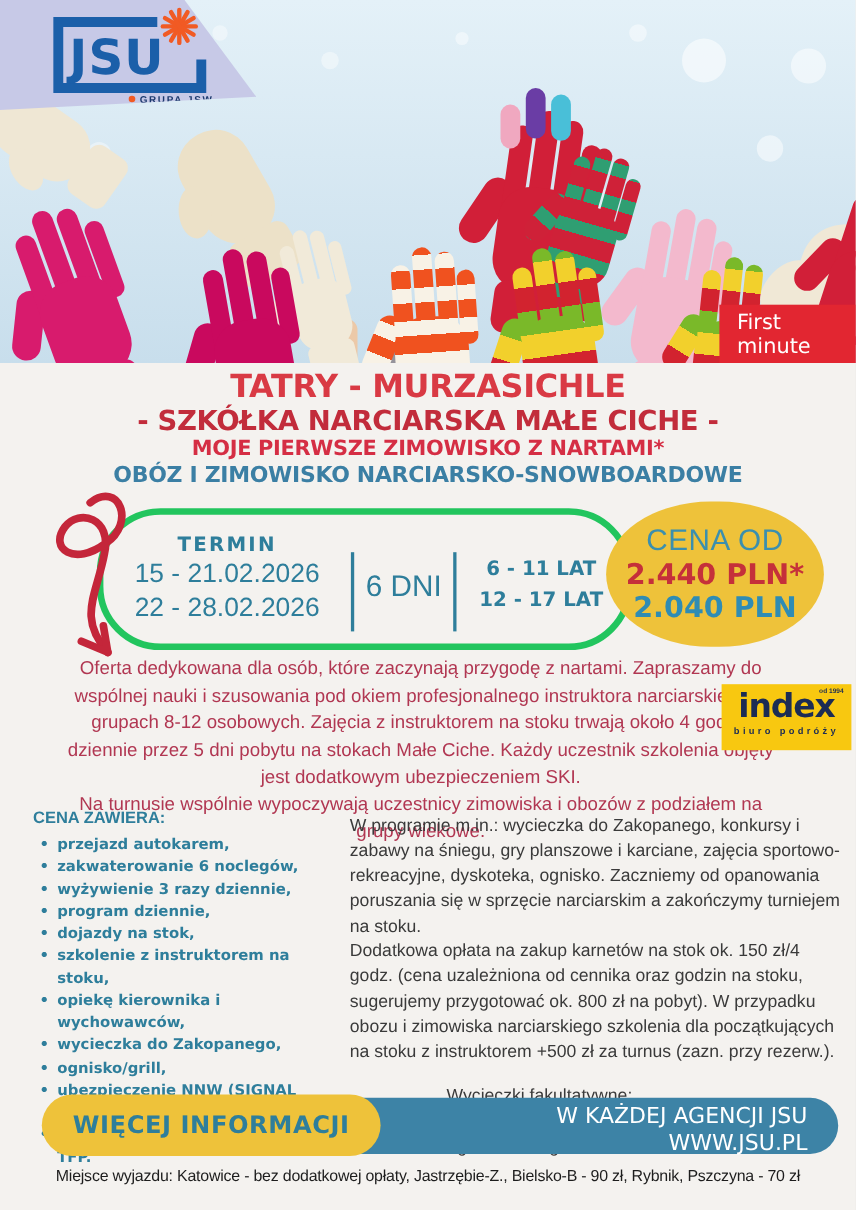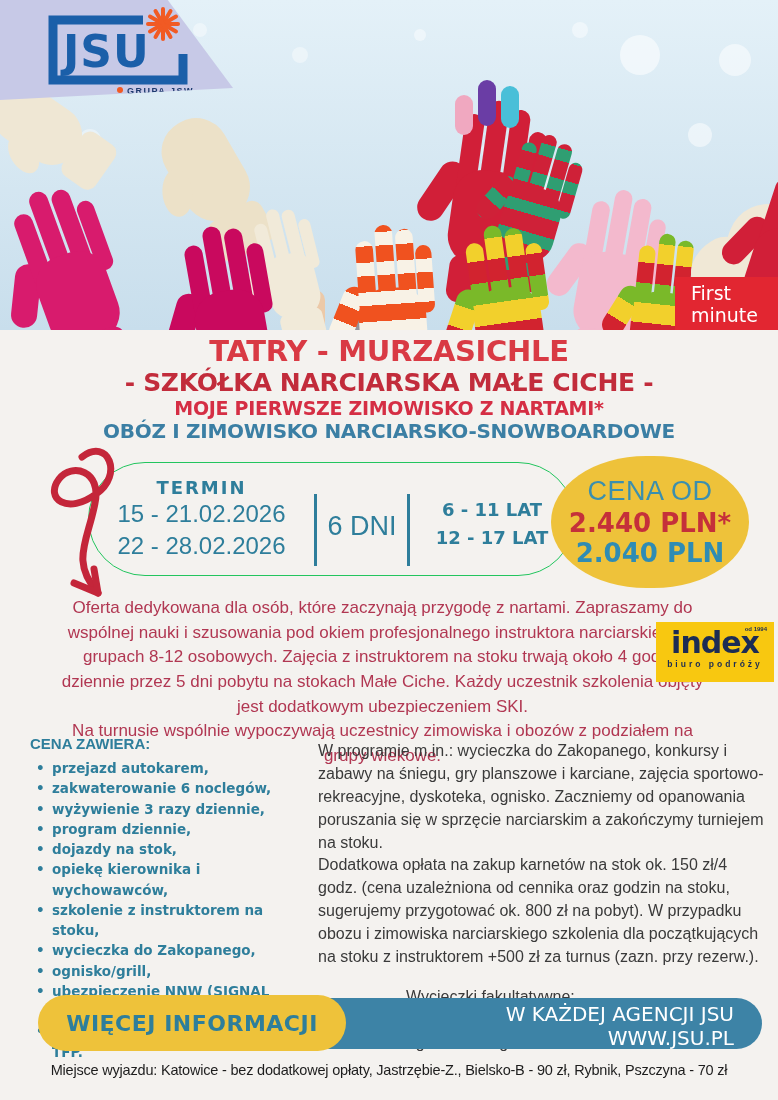--- a/index.html
+++ b/index.html
@@ -7,37 +7,37 @@
   .page{position:relative;width:778px;height:1100px;background:#f4f2ef;overflow:hidden;margin:0 auto;}
 
   
   .photo{position:absolute;left:0;top:0;width:778px;height:330px;overflow:hidden;}
   .gloves-svg{position:absolute;left:0;top:0;width:778px;height:330px;display:block;}
 
   .jsu-logo{position:absolute;left:0;top:0;width:212px;height:100px;background:#c7c9e7;
     clip-path:polygon(0 0,72% 0,100% 88%,0 100%);z-index:5;padding-left:21px;}
   .jsu-logo svg{display:block;}
 
-  .ribbon{position:absolute;right:0;top:277px;width:103px;height:54px;background:#e22631;color:#fff;
+  .ribbon{position:absolute;right:0;top:277px;width:124px;height:54px;background:#e22631;color:#fff;
     z-index:6;padding:5px 8px 5px 16px;box-sizing:border-box;font-size:19px;line-height:1.18;
     font-family:"DejaVu Sans",sans-serif;}
   .ribbon:after{content:"";position:absolute;left:0;bottom:-9px;width:0;height:0;
     border-style:solid;border-width:9px 12px 0 0;border-color:#9d121d transparent transparent transparent;}
 
   
   .titles{position:absolute;left:0;top:334px;width:778px;text-align:center;z-index:4;}
   .titles h1,.titles h2,.titles h3{margin:0;font-family:"DejaVu Sans",sans-serif;font-weight:bold;letter-spacing:-.3px;}
   .t1{font-size:29px;color:#d93a44;}
   .t2{font-size:25px;color:#c22c3b;margin-top:3px;}
   .t3{font-size:19px;color:#d52e44;margin-top:5px;}
   .t4{font-size:20px;color:#3b7fa4;margin-top:4px;}
 
   
   .arrow-svg{position:absolute;left:10px;top:443px;z-index:3;}
-  .termin-box{position:absolute;left:88px;top:462px;width:487px;height:114px;border:1px solid #22c55e;
+  .termin-box{position:absolute;left:88px;top:462px;width:487px;height:129px;border:6px solid #22c55e;
     border-radius:58px;box-sizing:border-box;display:flex;align-items:stretch;z-index:2;background:transparent;}
   .tb-col{display:flex;flex-direction:column;justify-content:center;align-items:center;}
   .tb-dates{flex:0 0 225px;}
   .termin-label{font-family:"DejaVu Sans",sans-serif;font-weight:bold;font-size:18px;letter-spacing:2px;color:#2e7e9b;}
   .date{font-size:24px;color:#2e7e9b;line-height:1.3;}
   .vdiv{width:3px;background:#2e7e9b;height:72px;align-self:center;margin-top:22px;}
   .tb-days{flex:0 0 90px;font-size:27px;color:#2e7e9b;justify-content:center;padding-top:14px;}
   .tb-ages{flex:1;padding-top:10px;}
   .age{font-family:"DejaVu Sans",sans-serif;font-weight:bold;font-size:18px;color:#2e7e9b;line-height:1.55;}
 
@@ -248,22 +248,22 @@
   </div>
 
   <div class="col-left">
     <div class="cz-title">CENA ZAWIERA:</div>
     <ul class="cz-list">
         <li>przejazd autokarem,</li>
         <li>zakwaterowanie 6 noclegów,</li>
         <li>wyżywienie 3 razy dziennie,</li>
         <li>program dziennie,</li>
         <li>dojazdy na stok,</li>
+        <li>szkolenie z instruktorem na stoku,</li>
         <li>opiekę kierownika i wychowawców,</li>
-        <li>szkolenie z instruktorem na stoku,</li>
         <li>wycieczka do Zakopanego,</li>
         <li>ognisko/grill,</li>
         <li>ubezpieczenie NNW (SIGNAL IDUNA Polska TU S.A.)a,</li>
         <li>obowiązkowe składki na TFG i TFP.</li>
       </ul>
   </div>
 
   <div class="col-right">
     <p>W programie m.in.: wycieczka do Zakopanego,  konkursy i zabawy na śniegu, gry planszowe i karciane, zajęcia sportowo-rekreacyjne, dyskoteka, ognisko.  Zaczniemy od opanowania poruszania się w sprzęcie narciarskim a zakończymy turniejem na stoku.</p>
     <p>Dodatkowa opłata na zakup karnetów na stok ok. 150 zł/4 godz. (cena uzależniona od cennika oraz godzin na stoku, sugerujemy przygotować ok. 800 zł na pobyt). W przypadku obozu i zimowiska narciarskiego szkolenia dla początkujących na stoku z instruktorem +500 zł za turnus (zazn. przy rezerw.).</p>

